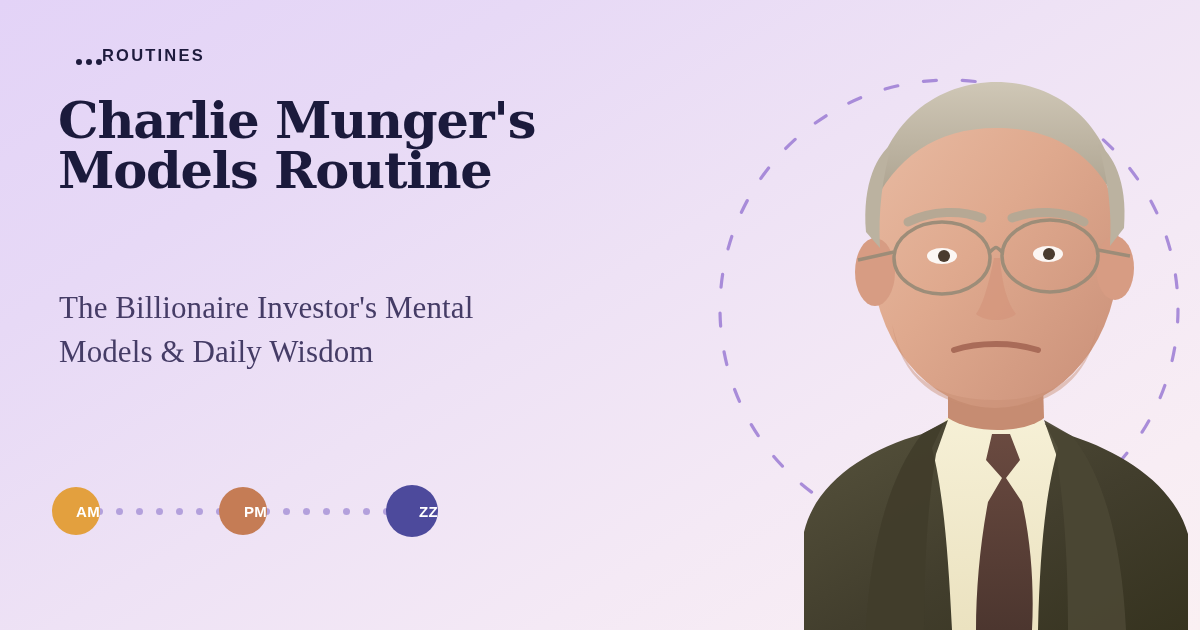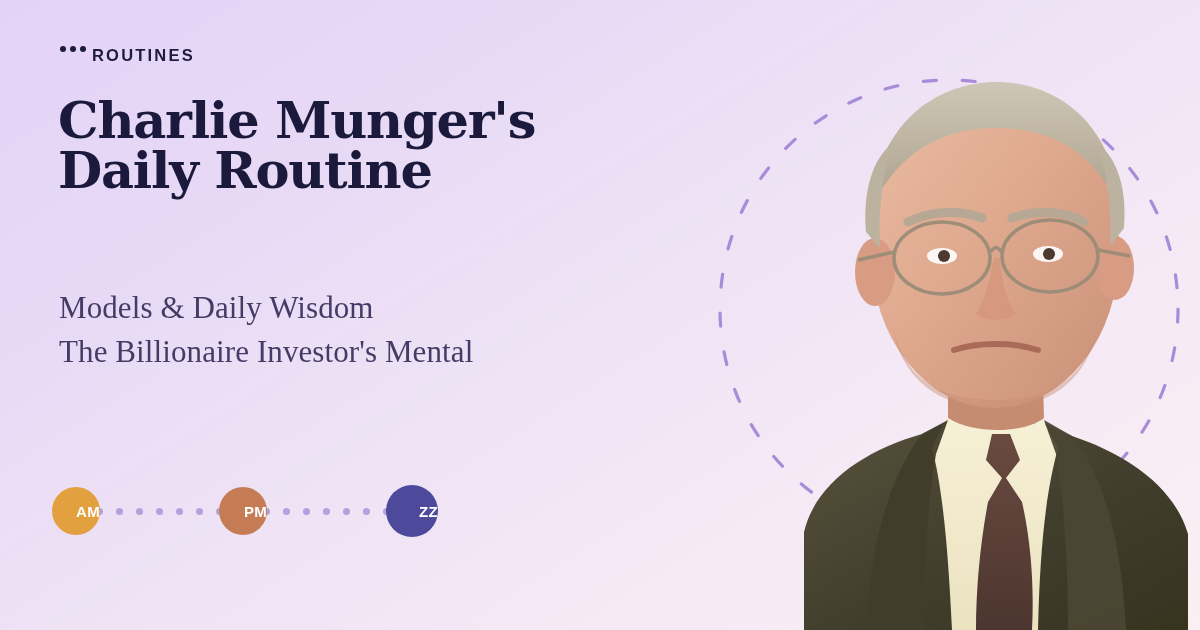--- a/index.html
+++ b/index.html
@@ -55,25 +55,25 @@
     top: 62px;
     width: 396px;
     height: 568px;
     overflow: hidden;
   }
   .portrait svg { display: block; }
 
   
   .kicker {
     position: absolute;
-    left: 60px;
+    left: 76px;
     top: 46px;
     display: flex;
-    align-items: flex-start;
-    gap: 6px;
+    align-items: flex-end;
+    gap: 0;
   }
   .kicker-dots {
     display: flex;
     gap: 4px;
     align-items: center;
   }
   .kicker-dots i {
     display: block;
     width: 6px;
     height: 6px;
@@ -258,26 +258,26 @@
     <span class="kicker-dots">
       <i></i>
         <i></i>
         <i></i>
     </span>
     <span class="kicker-label">ROUTINES</span>
   </div>
 
   <h1 class="headline">
     <span class="line">Charlie Munger's</span>
-    <span class="line">Daily Routine</span>
+    <span class="line">Models Routine</span>
   </h1>
 
   <p class="subtitle">
+    <span class="line">The Billionaire Investor's Mental</span>
     <span class="line">Models &amp; Daily Wisdom</span>
-    <span class="line">The Billionaire Investor's Mental</span>
   </p>
 
   <div class="timeline">
     <span class="tl-badge" style="background:#E3A03E">
       <span>AM</span>
     </span>
     <span class="tl-dots">
       <i></i>
         <i></i>
         <i></i>

